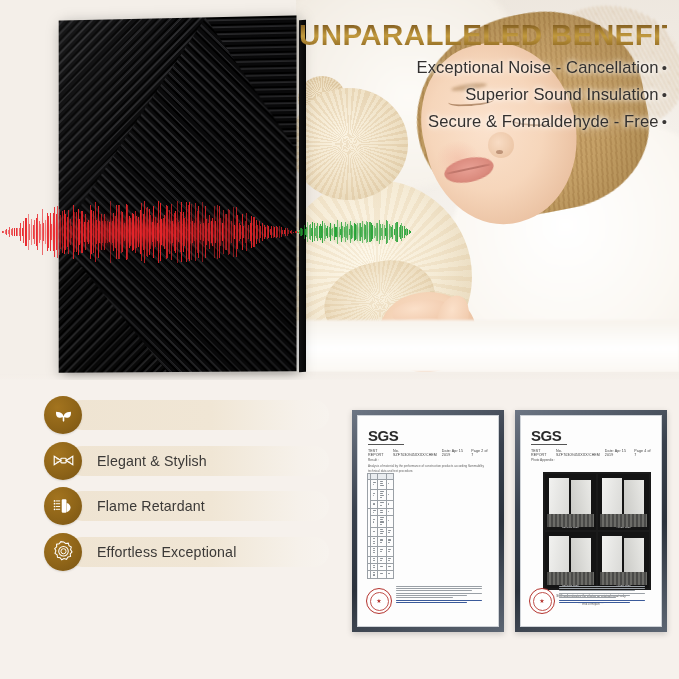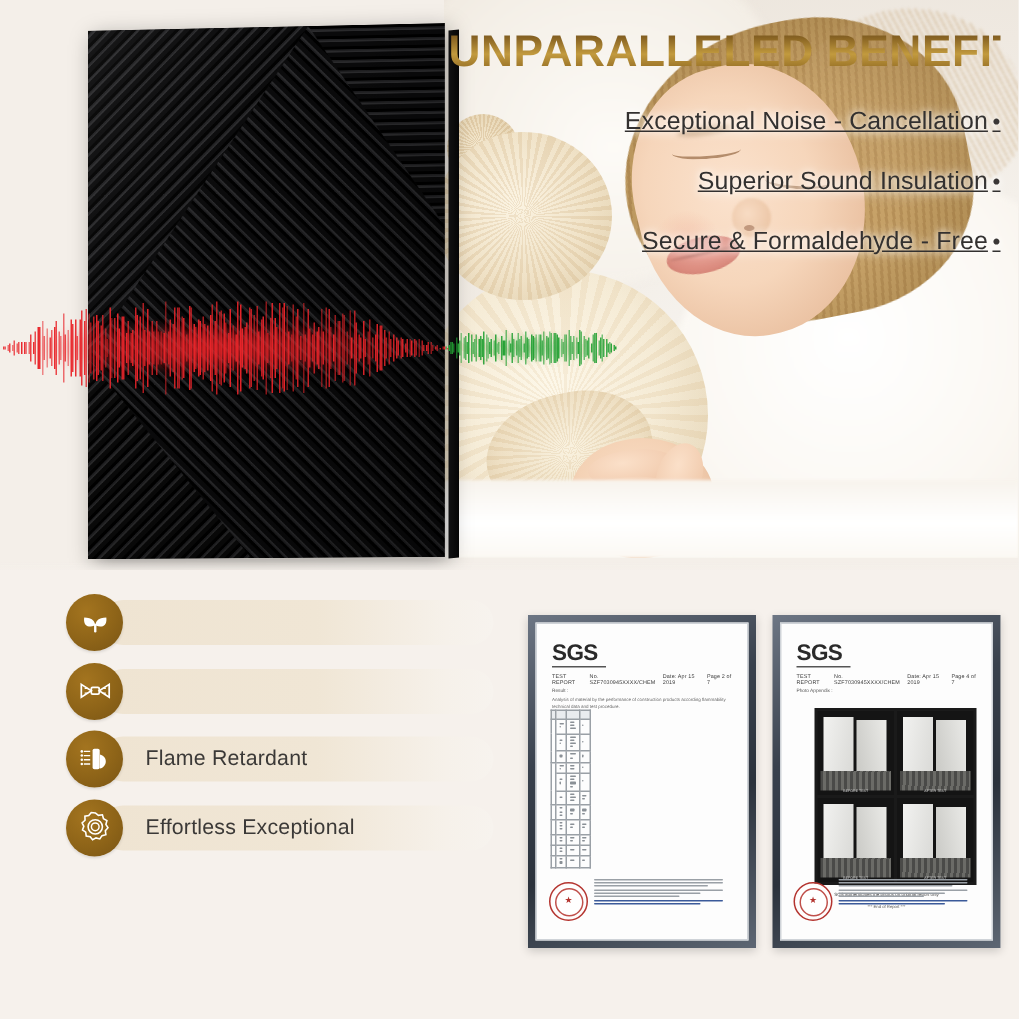--- a/index.html
+++ b/index.html
@@ -192,24 +192,23 @@
     z-index:6;
   }
   #title {
     font-size:29.5px; font-weight:bold; letter-spacing:.4px;
     background:linear-gradient(180deg,#6e4d1c 0%, #8a6524 18%, #c29a3e 52%, #9a7328 82%, #6b4a1a 100%);
     -webkit-background-clip:text; background-clip:text; color:transparent;
     white-space:nowrap;
     line-height:1.05;
   }
   .sub {
-    font-size:16.6px; color:#333130; margin-top:20px; letter-spacing:.1px;
+    font-size:16.6px; color:#333130; margin-top:7px; letter-spacing:.1px;
     white-space:nowrap;
     text-shadow:0 0 4px rgba(255,255,255,.95), 0 0 9px rgba(255,255,255,.85);
-    text-decoration:underline;
   }
   .sub .dot { color:#3a3736; margin-left:3px; font-size:15px; }
 
   
   #bottom-section {
     position:absolute; left:0; top:380px; width:679px; height:299px;
     background:#f6f1ec;
   }
 
   
@@ -679,20 +678,21 @@
     <div class="feat">
       <div class="feat-pill"></div>
       <div class="feat-icon">
         <svg width="23" height="23" viewBox="0 0 26 26" fill="none" stroke="#fff" stroke-width="1.3">
           <path d="M2.5 8.2 L10 13 L2.5 17.8 Z"></path>
           <path d="M23.5 8.2 L16 13 L23.5 17.8 Z"></path>
           <rect x="10" y="10.4" width="6" height="5.2" rx="1"></rect>
           <path d="M5 11.2h2.4M5 14.8h2.4M18.6 11.2H21M18.6 14.8H21" stroke-width="1"></path>
         </svg>
       </div>
+      <div class="feat-label">Elegant &amp; Stylish</div>
     </div>
 
 
     <div class="feat">
       <div class="feat-pill"></div>
       <div class="feat-icon">
         <svg width="22" height="22" viewBox="0 0 26 26" fill="#fff">
           <rect x="11.5" y="5" width="5.6" height="16" rx="1.4"></rect>
           <path d="M17.3 9.5c2.8.6 4.6 2.8 4.6 5.4 0 2.8-2.1 5-4.6 5.6V9.5z"></path>
           <g stroke="#fff" stroke-width="1.1">

